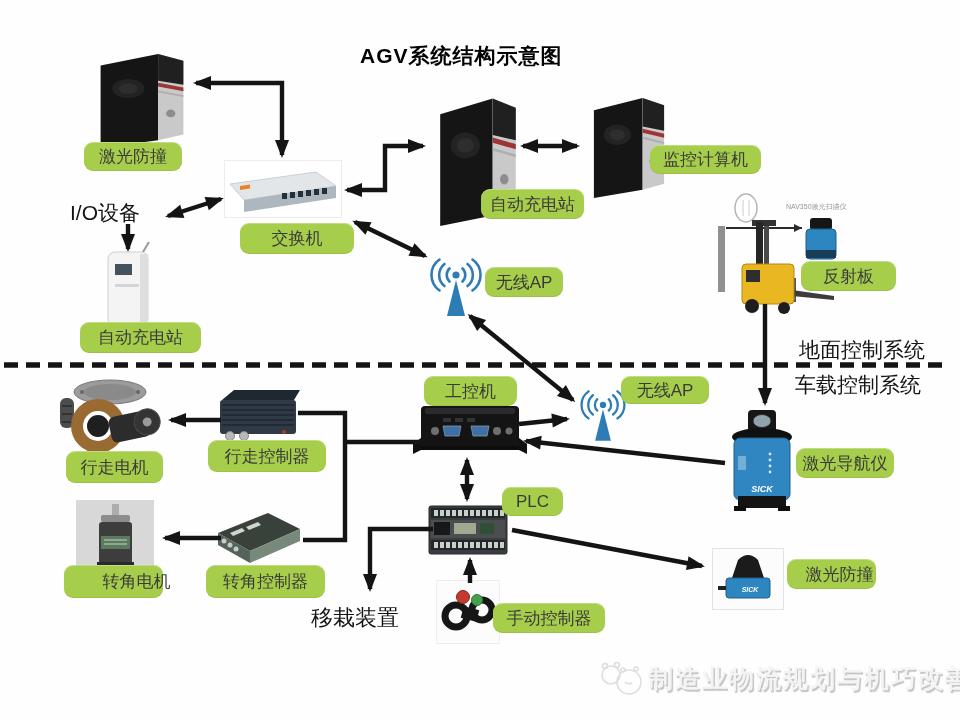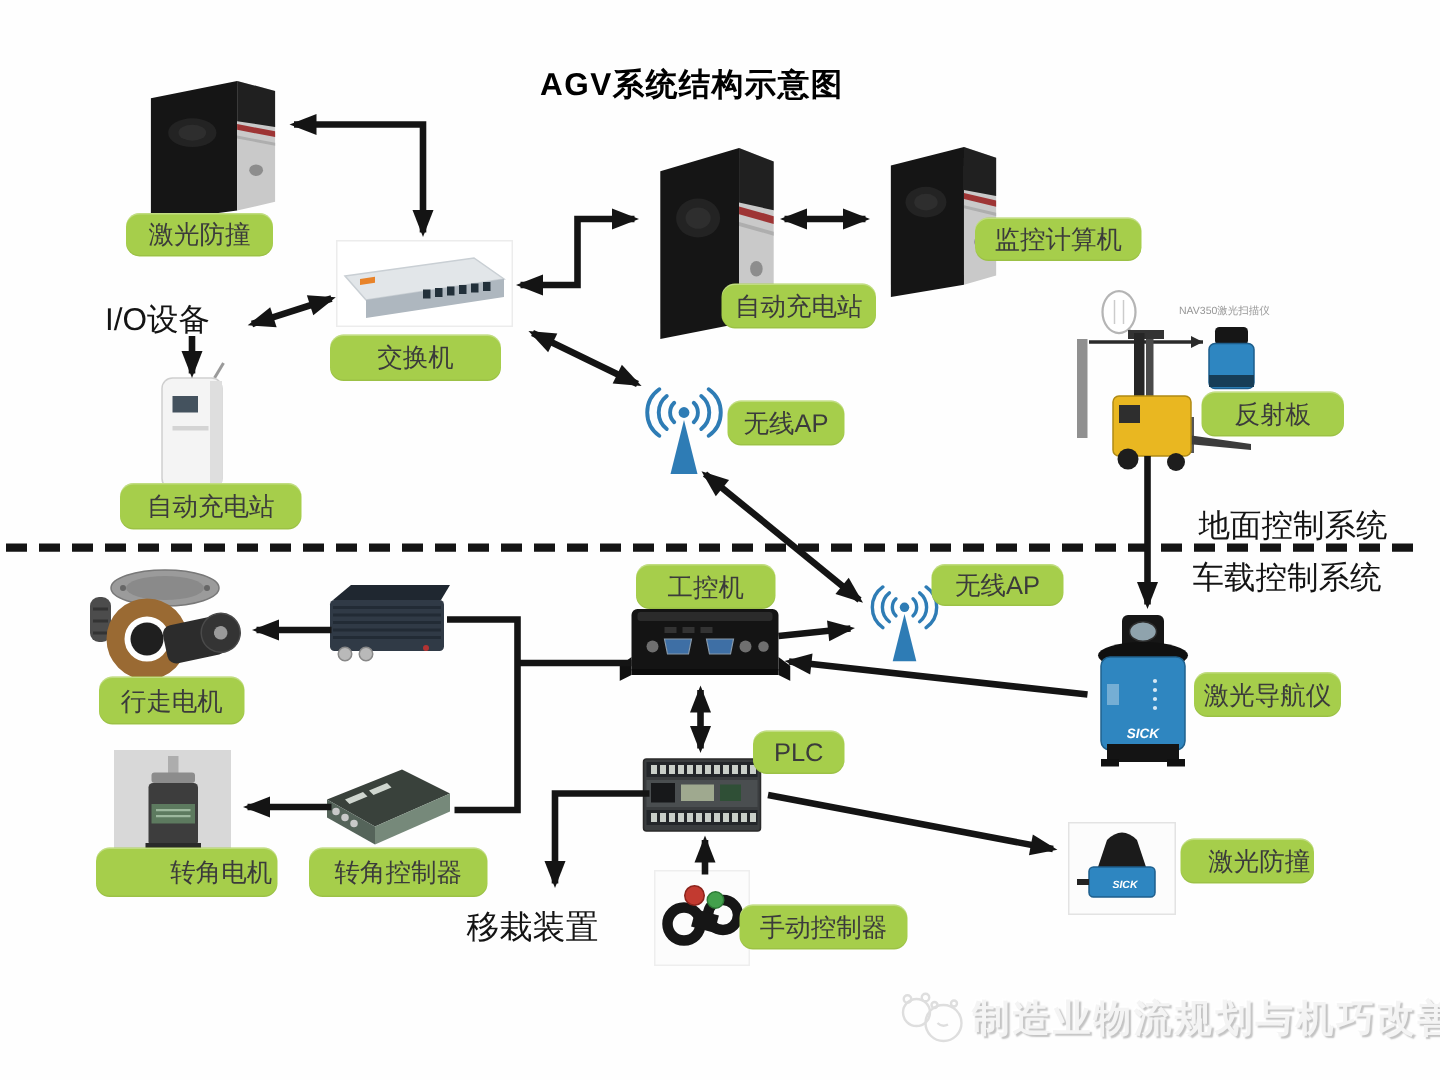--- a/index.html
+++ b/index.html
@@ -302,31 +302,32 @@
     <polygon points="38,48 88,26 88,38 38,60" fill="#76897a"></polygon>
     <polygon points="6,30 38,48 38,60 6,42" fill="#55645a"></polygon>
     <polygon points="18,30 30,25 33,28 21,33" fill="#cfd6cf"></polygon>
     <polygon points="34,24 46,19 49,22 37,27" fill="#cfd6cf"></polygon>
     <circle cx="12" cy="38" r="2.5" fill="#c9c9c9"></circle>
     <circle cx="18" cy="42" r="2.5" fill="#c9c9c9"></circle>
     <circle cx="24" cy="46" r="2.5" fill="#c9c9c9"></circle>
   </svg>
 
   <div class="glabel" style="left:84px;top:142px;width:98px;height:29px;">激光防撞</div>
-  <div class="glabel" style="left:220px;top:223px;width:114px;height:31px;">交换机</div>
+  <div class="glabel" style="left:240px;top:223px;width:114px;height:31px;">交换机</div>
   <div class="glabel" style="left:481px;top:189px;width:103px;height:30px;">自动充电站</div>
   <div class="glabel" style="left:650px;top:145px;width:111px;height:29px;">监控计算机</div>
   <div class="glabel" style="left:80px;top:322px;width:121px;height:31px;">自动充电站</div>
   <div class="glabel" style="left:485px;top:267px;width:78px;height:30px;">无线AP</div>
   <div class="glabel" style="left:801px;top:261px;width:95px;height:30px;">反射板</div>
   <div class="glabel" style="left:424px;top:376px;width:93px;height:30px;">工控机</div>
   <div class="glabel" style="left:621px;top:376px;width:88px;height:28px;">无线AP</div>
   <div class="glabel" style="left:796px;top:448px;width:98px;height:30px;">激光导航仪</div>
   <div class="glabel" style="left:66px;top:451px;width:97px;height:32px;">行走电机</div>
-  <div class="glabel" style="left:64px;top:565px;width:121px;height:33px;padding-left:46px;">转角电机</div>
+  <div class="glabel" style="left:208px;top:440px;width:118px;height:32px;">行走控制器</div>
+  <div class="glabel" style="left:64px;top:565px;width:99px;height:33px;padding-left:46px;">转角电机</div>
   <div class="glabel" style="left:206px;top:565px;width:119px;height:33px;">转角控制器</div>
   <div class="glabel" style="left:502px;top:487px;width:61px;height:29px;">PLC</div>
   <div class="glabel" style="left:493px;top:603px;width:112px;height:30px;">手动控制器</div>
   <div class="glabel" style="left:787px;top:559px;width:89px;height:30px;padding-left:16px;">激光防撞</div>
 
   <div class="btext" style="left:70px;top:199px;font-size:21px;">I/O设备</div>
   <div class="btext" style="left:799px;top:336px;font-size:21px;">地面控制系统</div>
   <div class="btext" style="left:795px;top:371px;font-size:21px;">车载控制系统</div>
   <div class="btext" style="left:311px;top:603px;font-size:22px;">移栽装置</div>
 

